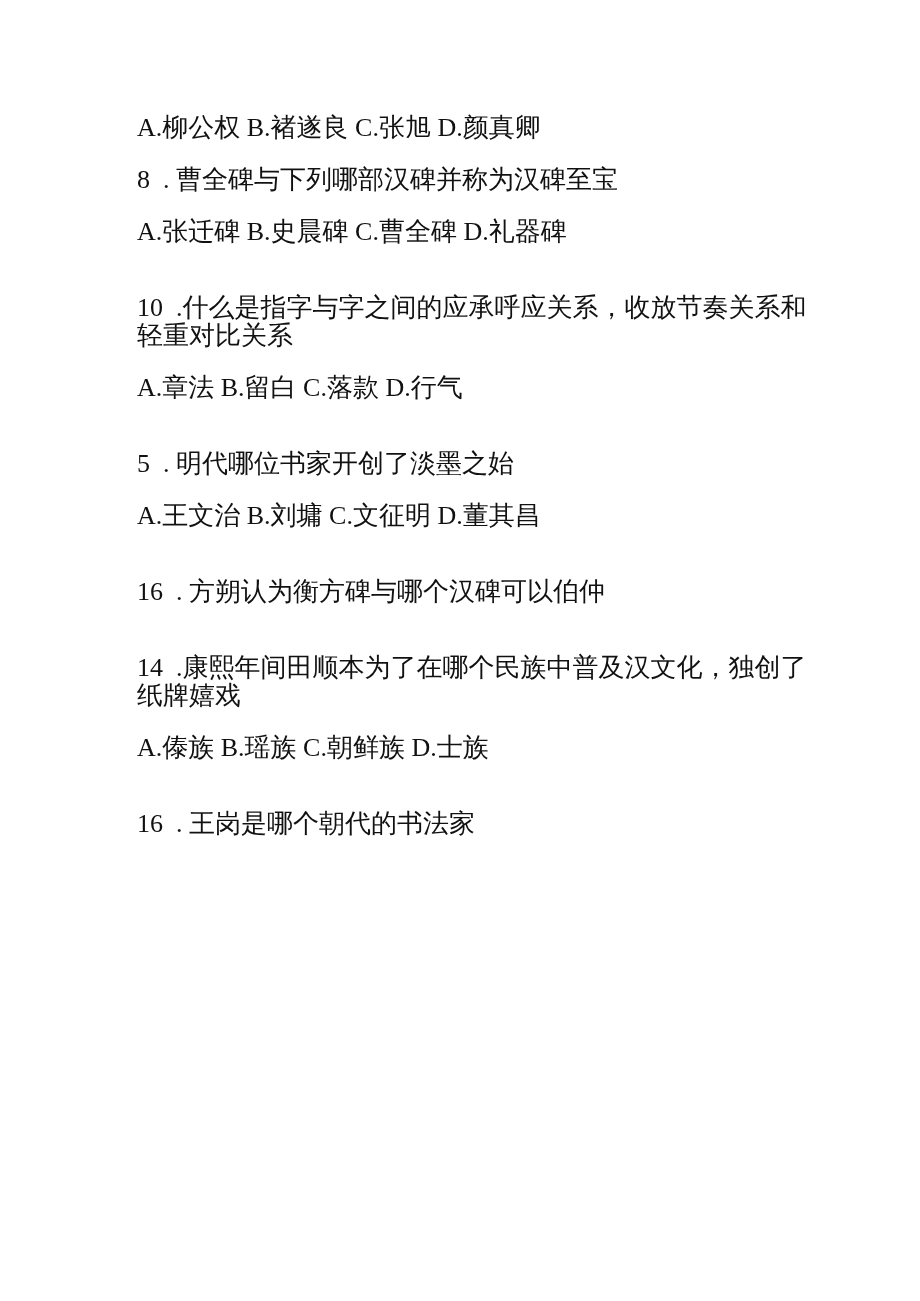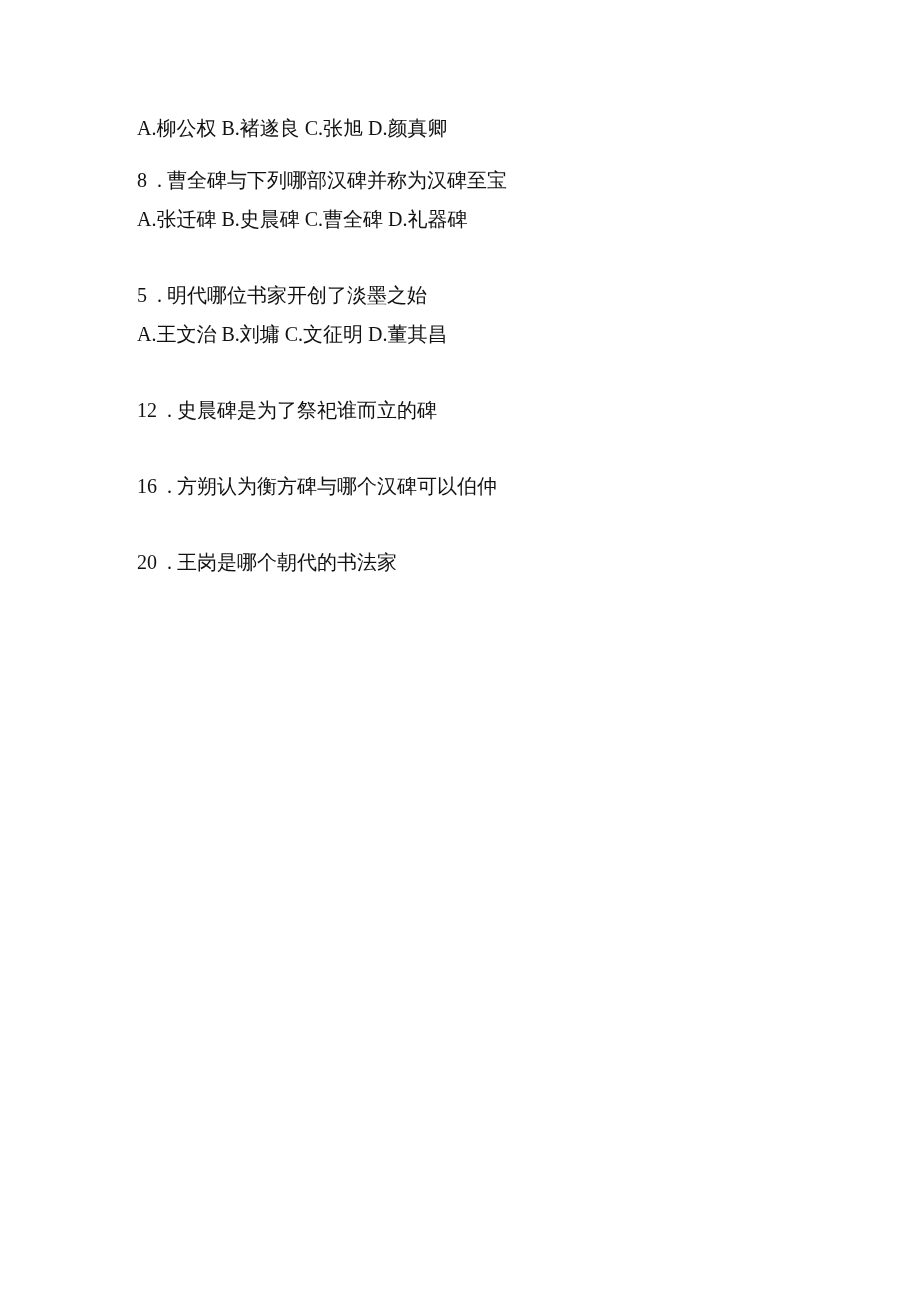--- a/index.html
+++ b/index.html
@@ -8,70 +8,75 @@
     background: #ffffff;
   }
   .page {
     position: relative;
     width: 920px;
     height: 1301px;
     box-sizing: border-box;
     background: #ffffff;
     padding: 114px 110px 0 137px;
     font-family: "Liberation Serif", "DejaVu Serif", serif;
-    font-size: 20px;
+    font-size: 26px;
     line-height: 28px;
     color: #111111;
     overflow: hidden;
   }
   .line {
     margin: 0;
     white-space: pre-wrap;
   }
   .block {
     margin-top: 48px;
     font-family: Liberation Serif, serif;
   }
   .block.first {
     margin-top: 24px;
   }
   .block .opt {
-    margin-top: 11px;
+    margin-top: 24px;
   }
 </style>
 </head>
 <body>
 
 <div class="page">
 
   <p class="line">A.柳公权 B.褚遂良 C.张旭 D.颜真卿</p>
 
   <div class="block first">
     <p class="line">8  . 曹全碑与下列哪部汉碑并称为汉碑至宝</p>
     <p class="line opt">A.张迁碑 B.史晨碑 C.曹全碑 D.礼器碑</p>
   </div>
 
 
   <div class="block">
+    <p class="line">10  .什么是指字与字之间的应承呼应关系，收放节奏关系和轻重对比关系</p>
+    <p class="line opt">A.章法 B.留白 C.落款 D.行气</p>
   </div>
 
   <div class="block">
     <p class="line">5  . 明代哪位书家开创了淡墨之始</p>
     <p class="line opt">A.王文治 B.刘墉 C.文征明 D.董其昌</p>
   </div>
 
   <div class="block">
-    <p class="line">12  . 史晨碑是为了祭祀谁而立的碑</p>
   </div>
 
   <div class="block">
     <p class="line">16  . 方朔认为衡方碑与哪个汉碑可以伯仲</p>
   </div>
 
+  <div class="block">
+    <p class="line">14  .康熙年间田顺本为了在哪个民族中普及汉文化，独创了纸牌嬉戏</p>
+    <p class="line opt">A.傣族 B.瑶族 C.朝鲜族 D.士族</p>
+  </div>
 
   <div class="block">
   </div>
 
   <div class="block">
-    <p class="line">20  . 王岗是哪个朝代的书法家</p>
+    <p class="line">16  . 王岗是哪个朝代的书法家</p>
   </div>
 
 </div>
 
 </body></html>

